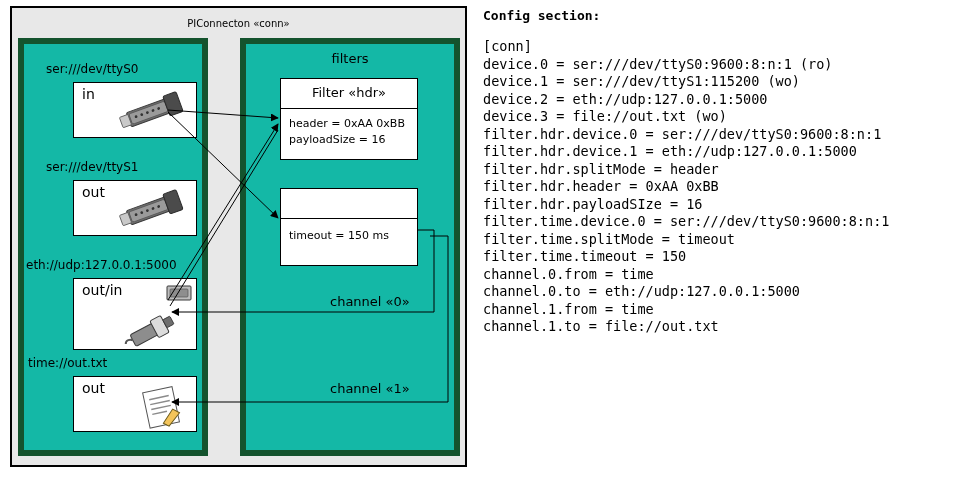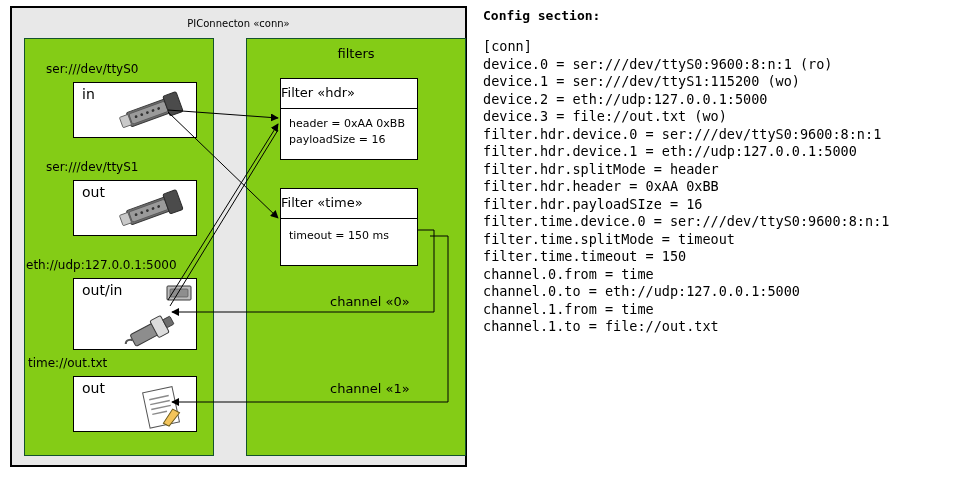--- a/index.html
+++ b/index.html
@@ -39,24 +39,23 @@
     left: 0;
     top: 10px;
     width: 100%;
     text-align: center;
     font-size: 10px;
     color: #000;
   }
 
   .group-box {
     position: absolute;
-    border: 1px solid #14532d;
-    background: #84cc16;
+    border: 6px solid #14532d;
+    background: #14b8a6;
     box-sizing: border-box;
-    margin-left: 6px;
   }
   .group-title {
     position: absolute;
     width: 100%;
     text-align: center;
     font-size: 13px;
     top: 7px;
     left: 0;
   }
 
@@ -109,21 +108,21 @@
     position: absolute;
     border: 1px solid #000000;
     background: #ffffff;
     box-sizing: border-box;
   }
   .filter-title {
     position: absolute;
     top: 6px;
     left: 0;
     width: 100%;
-    text-align: left;
+    text-align: center;
     font-size: 13px;
   }
   .filter-sep {
     position: absolute;
     left: 0;
     width: 100%;
     border-top: 1px solid #000;
   }
   .filter-prop {
     position: absolute;
@@ -278,21 +277,20 @@
   </div>
 
   <div class="filter-box" style="left:280px; top:78px; width:138px; height:82px;">
     <div class="filter-title">Filter «hdr»</div>
     <div class="filter-sep" style="top:29px;"></div>
     <div class="filter-prop" style="top:38px;">header = 0xAA 0xBB</div>
     <div class="filter-prop" style="top:54px;">payloadSize = 16</div>
   </div>
 
   <div class="filter-box" style="left:280px; top:188px; width:138px; height:78px;">
-    <div class="filter-title">Filter «time»</div>
     <div class="filter-sep" style="top:29px;"></div>
     <div class="filter-prop" style="top:40px;">timeout = 150 ms</div>
   </div>
 
   <div class="channel-label" style="left:330px; top:294px;">channel «0»</div>
   <div class="channel-label" style="left:330px; top:381px;">channel «1»</div>
 
   <svg class="overlay">
     <defs>
       <marker id="arrow" viewBox="0 0 10 10" refX="9" refY="5" markerWidth="8" markerHeight="8" orient="auto-start-reverse">

